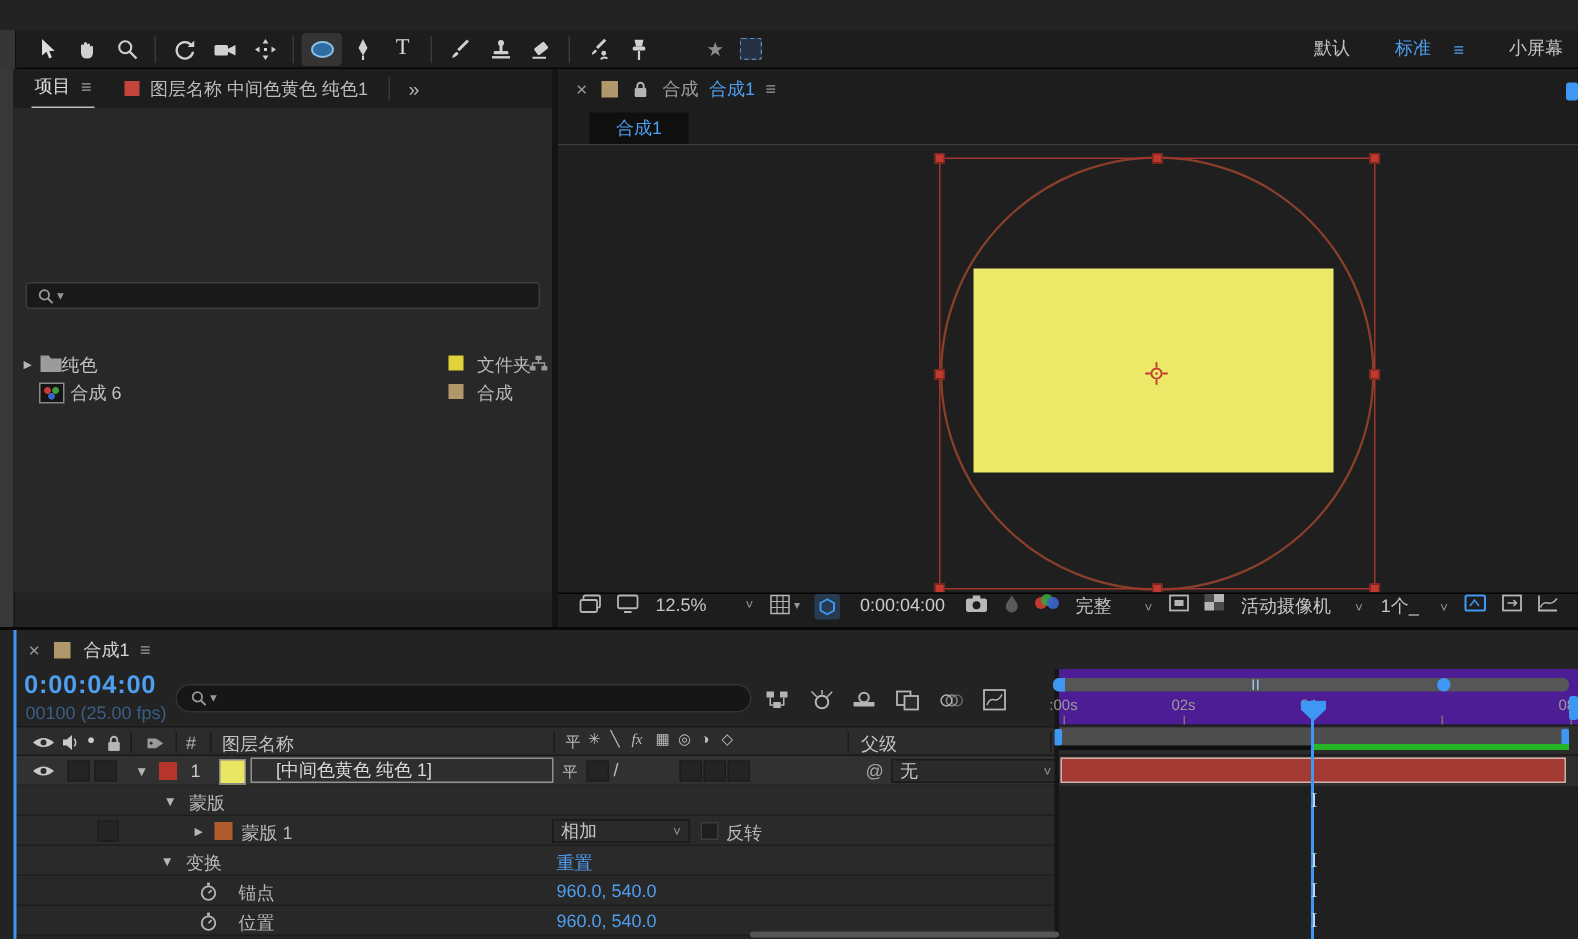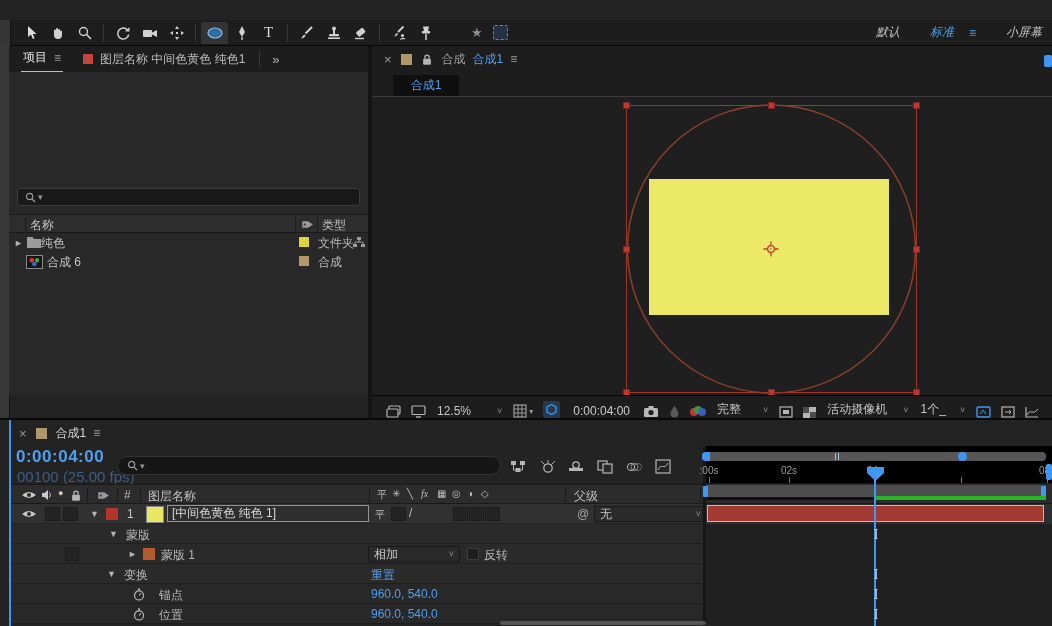--- a/index.html
+++ b/index.html
@@ -11,21 +11,21 @@
   
   .menubar{left:0;top:0;width:1052px;height:20px;background:#1a1a1a;border-bottom:1px solid #000;
            display:flex;align-items:center;padding-left:4px;box-sizing:border-box;}
   .mi{padding:0 13px;color:#d2d2d2;}
   .toolbar{left:0;top:20px;width:1052px;height:26px;background:#1d1d1d;border-bottom:1px solid #060606;
            display:flex;align-items:center;box-sizing:border-box;}
   .grip{width:10px;height:26px;background:#353535;border-right:1px solid #111;}
   .tool{width:27px;height:22px;display:flex;align-items:center;justify-content:center;border-radius:3px;}
   .tool.sel{background:#343434;}
   .tsep{width:1px;height:18px;background:#383838;margin:0 5px;}
-  .ws{margin:0 15px;color:#c3c3c3;font-style:italic;}
+  .ws{margin:0 15px;color:#c3c3c3;}
   .ws.active{color:#4f9ff0;}
   .wsmenu{color:#4f9ff0;margin-right:15px;}
   .star{color:#8d8d8d;font-size:13px;margin-left:32px;}
   .snapbox{width:13px;height:13px;border:1px dashed #5d87b0;background:#243244;margin-left:10px;border-radius:2px;}
   
   .gutter{left:0;top:46px;width:9px;height:580px;background:#383838;border-right:1px solid #141414;}
   .activeline{left:9px;top:420px;width:2px;height:206px;background:#3e97f2;z-index:30;}
   
   .ptabbar{left:9px;top:46px;width:359px;height:26px;background:#1d1d1d;display:flex;align-items:center;
            padding-left:12px;box-sizing:border-box;}
@@ -60,56 +60,56 @@
   .x{color:#9a9a9a;font-size:13px;}
   .tansq{width:11px;height:11px;background:#b0986a;margin-left:9px;}
   .vtabstrip{left:372px;top:72px;width:680px;height:25px;background:#1d1d1d;border-bottom:1px solid #3c3c3c;box-sizing:border-box;}
   .vcomptab{position:absolute;left:21px;top:3px;width:66px;height:21px;background:#0f0f0f;color:#4f9ff0;
             display:flex;align-items:center;justify-content:center;}
   .viewer{left:372px;top:97px;width:680px;height:298px;background:#1f1f1f;overflow:hidden;}
   .bbox{position:absolute;left:254px;top:8px;width:291px;height:288px;border:1px solid #a1352c;box-sizing:border-box;}
   .solid{position:absolute;left:277px;top:82px;width:240px;height:136px;background:#ece969;}
   .handle{position:absolute;width:7px;height:7px;background:#c0392f;border:1px solid #7e2620;box-sizing:border-box;}
   .vbottom{left:372px;top:395px;width:680px;height:23px;background:#1d1d1d;border-top:1px solid #050505;
-           display:flex;align-items:flex-end;box-sizing:border-box;padding-left:9px;color:#c5c5c5;}
+           display:flex;align-items:flex-start;box-sizing:border-box;padding-left:9px;color:#c5c5c5;}
   .dd{display:flex;align-items:center;margin:0 6px;}
   .chev{color:#979797;font-size:9px;margin-left:7px;}
   .vicon{margin:0 5px;display:flex;align-items:center;}
   .checker{width:13px;height:11px;background:conic-gradient(#b5b5b5 0 25%, #4c4c4c 0 50%, #b5b5b5 0 75%, #4c4c4c 0);}
   .rgb{position:relative;width:16px;height:12px;}
   .rgb i{position:absolute;width:8px;height:8px;border-radius:50%;opacity:.92;}
   .bluemark{left:1044px;top:55px;width:8px;height:12px;background:#3e97f2;border-radius:2px;}
   
   .tl{left:0;top:418px;width:1052px;height:208px;background:#232323;border-top:2px solid #090909;box-sizing:border-box;}
   .tltabbar{left:9px;top:420px;width:694px;height:26px;background:#232323;display:flex;align-items:center;padding-left:10px;box-sizing:border-box;}
   .timecode{left:16px;top:447px;font-size:17px;font-weight:bold;color:#4f9ff0;letter-spacing:.5px;}
-  .frameinfo{left:17px;top:468px;font-size:15px;color:#3a5f85;}
+  .frameinfo{left:17px;top:468px;font-size:12px;color:#3a5f85;}
   .tlsearch{left:117px;top:456px;width:384px;height:19px;background:#161616;border:1px solid #333;
             border-radius:10px;display:flex;align-items:center;padding-left:9px;box-sizing:border-box;}
   .tlicons{left:510px;top:453px;height:26px;display:flex;align-items:center;gap:13px;}
   .tlhdr{left:9px;top:484px;width:694px;height:20px;background:#2c2c2c;border-top:1px solid #191919;
          border-bottom:1px solid #191919;box-sizing:border-box;}
   .tlhdr .cdiv, .trow .cdiv{position:absolute;top:3px;width:1px;height:14px;background:#1a1a1a;}
   .colicon{position:absolute;top:4px;}
   .swglyph{position:absolute;top:3px;font-size:10px;color:#bdbdbd;}
   .trow{position:absolute;left:9px;width:694px;height:20px;background:#2a2a2a;border-bottom:1px solid rgba(0,0,0,.28);box-sizing:border-box;}
   .cellbox{position:absolute;top:3px;width:15px;height:14px;background:#242424;border:1px solid #1c1c1c;box-sizing:border-box;}
   .twist{position:absolute;font-size:9px;color:#b5b5b5;top:5px;}
   .lblsq{position:absolute;top:4px;width:12px;height:12px;}
   .namebox{position:absolute;left:158px;top:1px;width:202px;height:17px;border:1px solid #939393;background:#2e2e2e;
-           color:#d9d9d9;display:flex;align-items:center;padding-left:4px;box-sizing:border-box;}
+           color:#d9d9d9;display:flex;align-items:center;padding-left:16px;box-sizing:border-box;}
   .ddbox{position:absolute;top:2px;height:16px;background:#2a2a2a;border:1px solid #191919;display:flex;
          align-items:center;justify-content:space-between;padding:0 5px;box-sizing:border-box;color:#c5c5c5;}
   .ptext{position:absolute;top:3px;color:#b8b8b8;}
   .bluev{position:absolute;top:3px;color:#4f9ff0;}
   .chkbox{position:absolute;top:4px;width:12px;height:12px;background:#1e1e1e;border:1px solid #3c3c3c;box-sizing:border-box;}
   
   .trackbg{left:706px;top:446px;width:346px;height:180px;background:#212121;}
   .tdivider{left:703px;top:446px;width:3px;height:180px;background:#161616;}
-  .rulerbg{left:706px;top:446px;width:346px;height:38px;background:#000000;border-bottom:1px solid #1a1a1a;box-sizing:border-box;}
+  .rulerbg{left:706px;top:446px;width:346px;height:38px;background:#4c1d95;border-bottom:1px solid #1a1a1a;box-sizing:border-box;}
   .hdrstrip{left:706px;top:484px;width:346px;height:20px;background:#2b2b2b;border-bottom:1px solid #191919;box-sizing:border-box;}
   .layerstrip{left:706px;top:504px;width:346px;height:20px;background:#2e2e2e;}
   .navbar{left:702px;top:452px;width:344px;height:9px;background:#565656;border-radius:4px;}
   .navcap{left:702px;top:452px;width:8px;height:9px;background:#3e97f2;border-radius:4px 0 0 4px;}
   .navdot{left:958px;top:452px;width:9px;height:9px;background:#3e97f2;border-radius:5px;}
   .navgrip{left:835px;top:453px;width:1px;height:7px;background:#9cc3ec;}
   .rlabel{position:absolute;top:19px;width:34px;text-align:center;font-size:10px;color:#9b9b9b;}
   .rtick{position:absolute;top:31px;width:1px;height:6px;background:#757575;}
   .wabar{left:706px;top:485px;width:340px;height:12px;background:#4e4e4e;}
   .wabracket{position:absolute;top:486px;width:5px;height:11px;background:#3e97f2;border-radius:1px;}
@@ -244,31 +244,20 @@
 
   <div class="abs pbody">
     <div class="searchbox">
       <svg width="11" height="11" viewBox="0 0 12 12">
           <circle cx="5" cy="5" r="3.4" fill="none" stroke="#9a9a9a" stroke-width="1.3"></circle>
           <line x1="7.6" y1="7.6" x2="11" y2="11" stroke="#9a9a9a" stroke-width="1.4"></line>
         </svg>
       <span class="chev" style="margin-left:2px">▾</span>
     </div>
 
-    <div class="phdr">
-      <div class="cdiv" style="left:16px;"></div>
-      <span class="abs" style="left:21px;top:2px;color:#c3c3c3;">名称</span>
-      <div class="cdiv" style="left:286px;"></div>
-      <svg class="abs" style="left:292px;top:3px;" width="14" height="13" viewBox="0 0 16 16">
-          <path d="M1 4 H8 L14 8 L8 12 H1 Z" fill="#9a9a9a"></path>
-          <circle cx="4" cy="8" r="1.2" fill="#2d2d2d"></circle>
-        </svg>
-      <div class="cdiv" style="left:308px;"></div>
-      <span class="abs" style="left:313px;top:2px;color:#c3c3c3;">类型</span>
-    </div>
 
     <div class="prow" style="top:161px;">
       <span class="twist" style="left:5px;">►</span>
       <svg class="abs" style="left:17px;top:3px;" width="16" height="13" viewBox="0 0 16 13">
           <path d="M1 1 h5.5 l1.5 2 H15 v9 H1 Z" fill="#9b9b9b"></path>
         </svg>
       <span class="abs" style="left:32px;top:2px;color:#c3c3c3;">纯色</span>
       <div class="label-sq" style="background:#e0d23a;"></div>
       <span class="ptype">文件夹</span>
       <svg class="abs" style="left:344px;top:4px;" width="12" height="11" viewBox="0 0 12 11">

